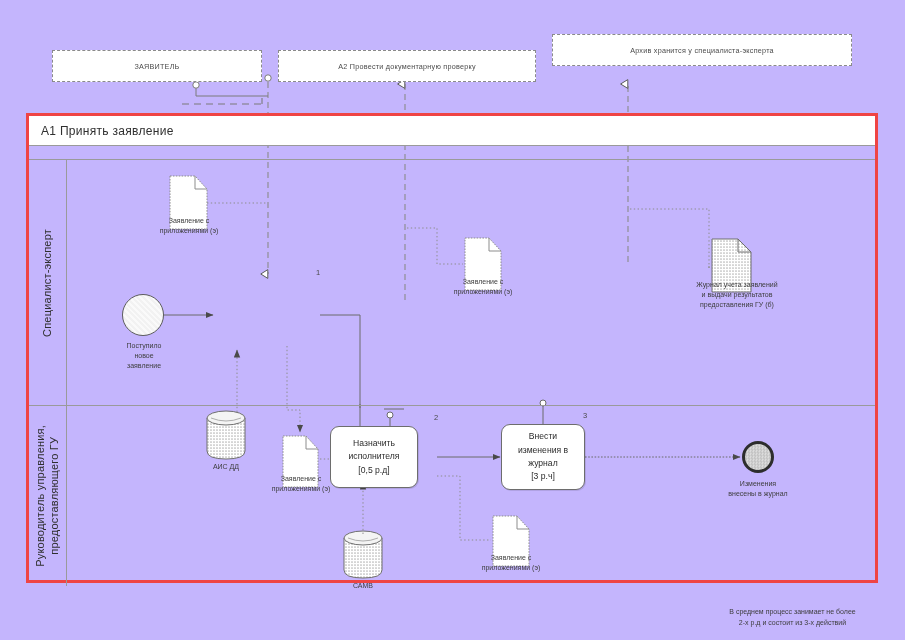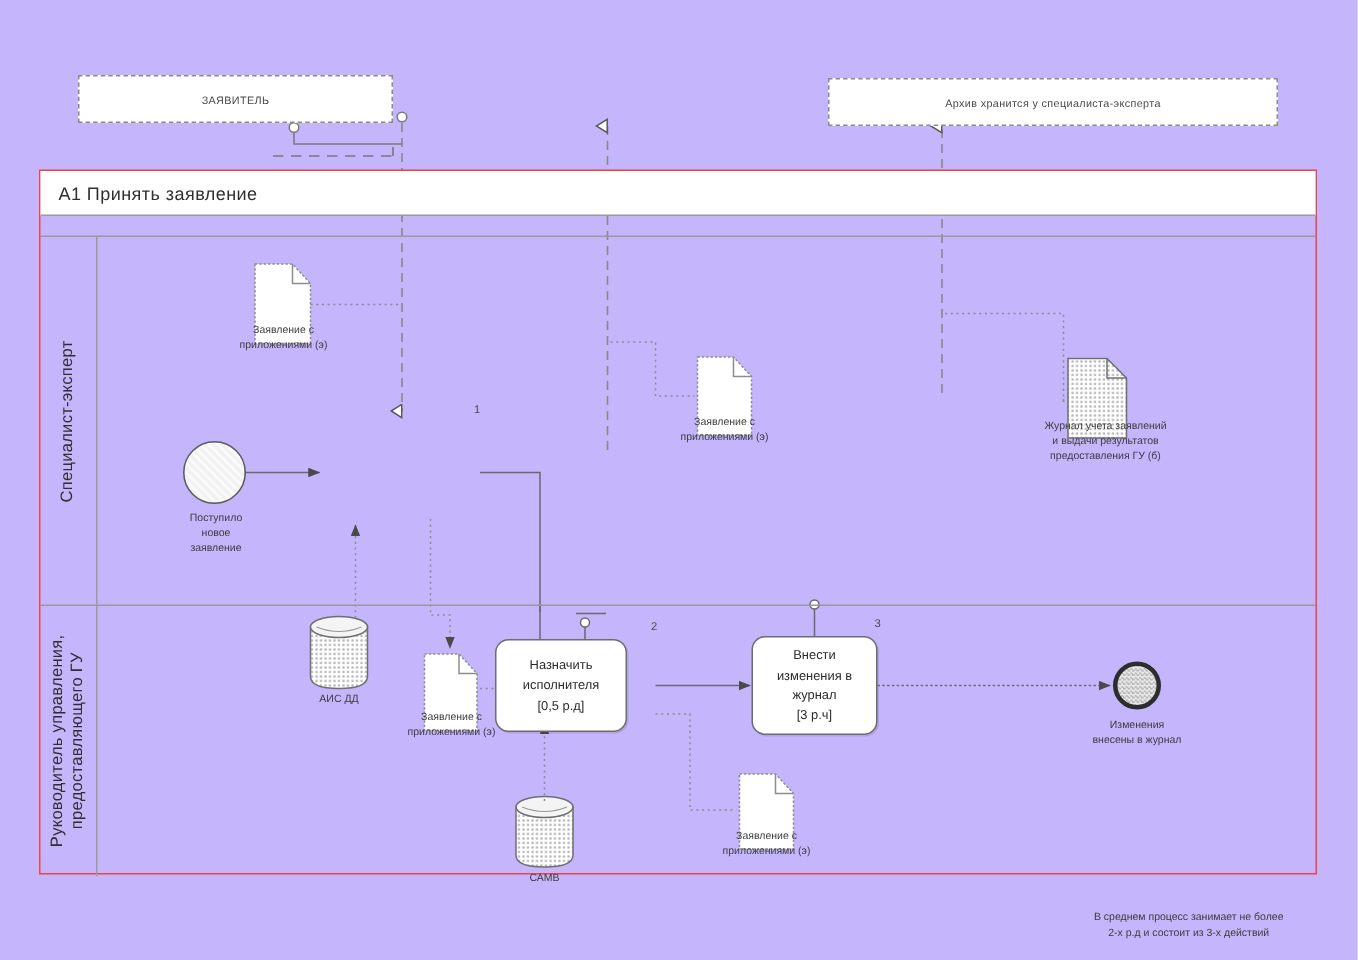--- a/index.html
+++ b/index.html
@@ -33,21 +33,21 @@
     text-align:center;
     font-size:7.2px;
     letter-spacing:.25px;
     color:#4a4a4a;
     box-sizing:border-box;
   }
 
   
   .pool-outer{
     position:absolute;
-    border:1px solid #ef4444;
+    border:3px solid #ef4444;
     box-sizing:border-box;
     background:transparent;
   }
   .pool-title{
     position:absolute;
     left:0;top:0;
     width:100%;
     height:30px;
     border-bottom:1px solid #9a9a9a;
     box-sizing:border-box;
@@ -259,22 +259,25 @@
     <g>
       <path d="M543,405 L543,433" fill="none" stroke="#6a6a6a" stroke-width="1"></path>
       <circle cx="543" cy="403" r="3" fill="#ffffff" stroke="#6a6a6a" stroke-width="1"></circle>
     </g>
   </svg>
 
   <div class="ext-box" style="left:52px;top:50px;width:210px;height:32px;">
     <span>ЗАЯВИТЕЛЬ</span>
   </div>
 
-
-  <div class="ext-box" style="left:552px;top:52px;width:300px;height:32px;">
+  <div class="ext-box" style="left:278px;top:50px;width:258px;height:32px;">
+    <span>A2 Провести документарную проверку</span>
+  </div>
+
+  <div class="ext-box" style="left:552px;top:34px;width:300px;height:32px;">
     <span>Архив хранится у специалиста-эксперта</span>
   </div>
 
   <div class="pool-outer" style="left:26px;top:113px;width:852px;height:470px;">
 
     <div class="pool-title">
       <span>A1  Принять заявление</span>
     </div>
 
     <div class="lane" style="left:0;top:43px;width:100%;height:246px;">

